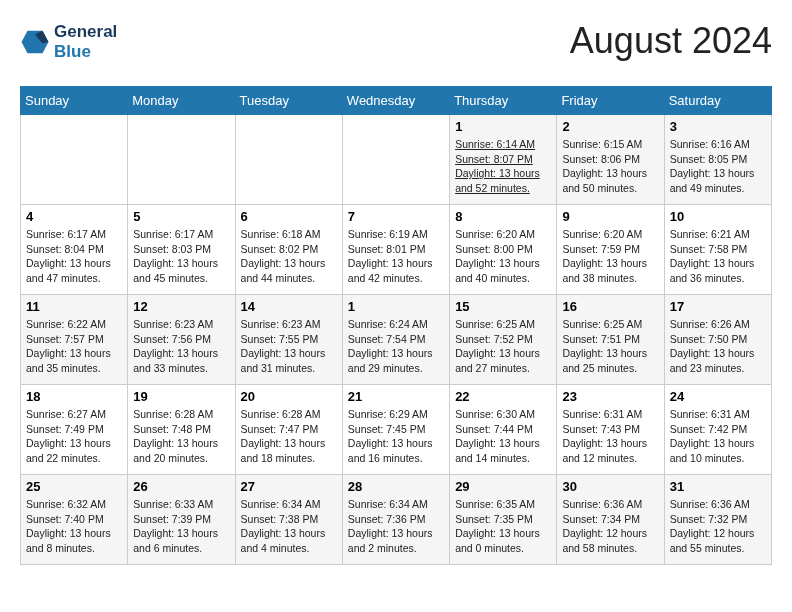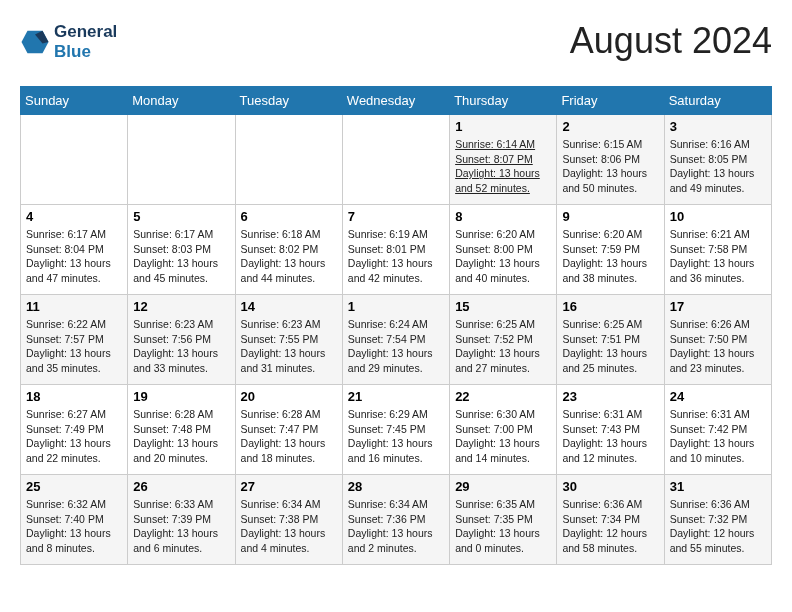--- a/index.html
+++ b/index.html
@@ -269,21 +269,21 @@
         <td>
           <span class="day-num">21</span>
           <div class="day-info" style="white-space: pre-line;">Sunrise: 6:29 AM
 Sunset: 7:45 PM
 Daylight: 13 hours
 and 16 minutes.</div>
         </td>
         <td>
           <span class="day-num">22</span>
           <div class="day-info" style="white-space: pre-line;">Sunrise: 6:30 AM
-Sunset: 7:00 PM
+Sunset: 7:44 PM
 Daylight: 13 hours
 and 14 minutes.</div>
         </td>
         <td>
           <span class="day-num">23</span>
           <div class="day-info" style="white-space: pre-line;">Sunrise: 6:31 AM
 Sunset: 7:43 PM
 Daylight: 13 hours
 and 12 minutes.</div>
         </td>

